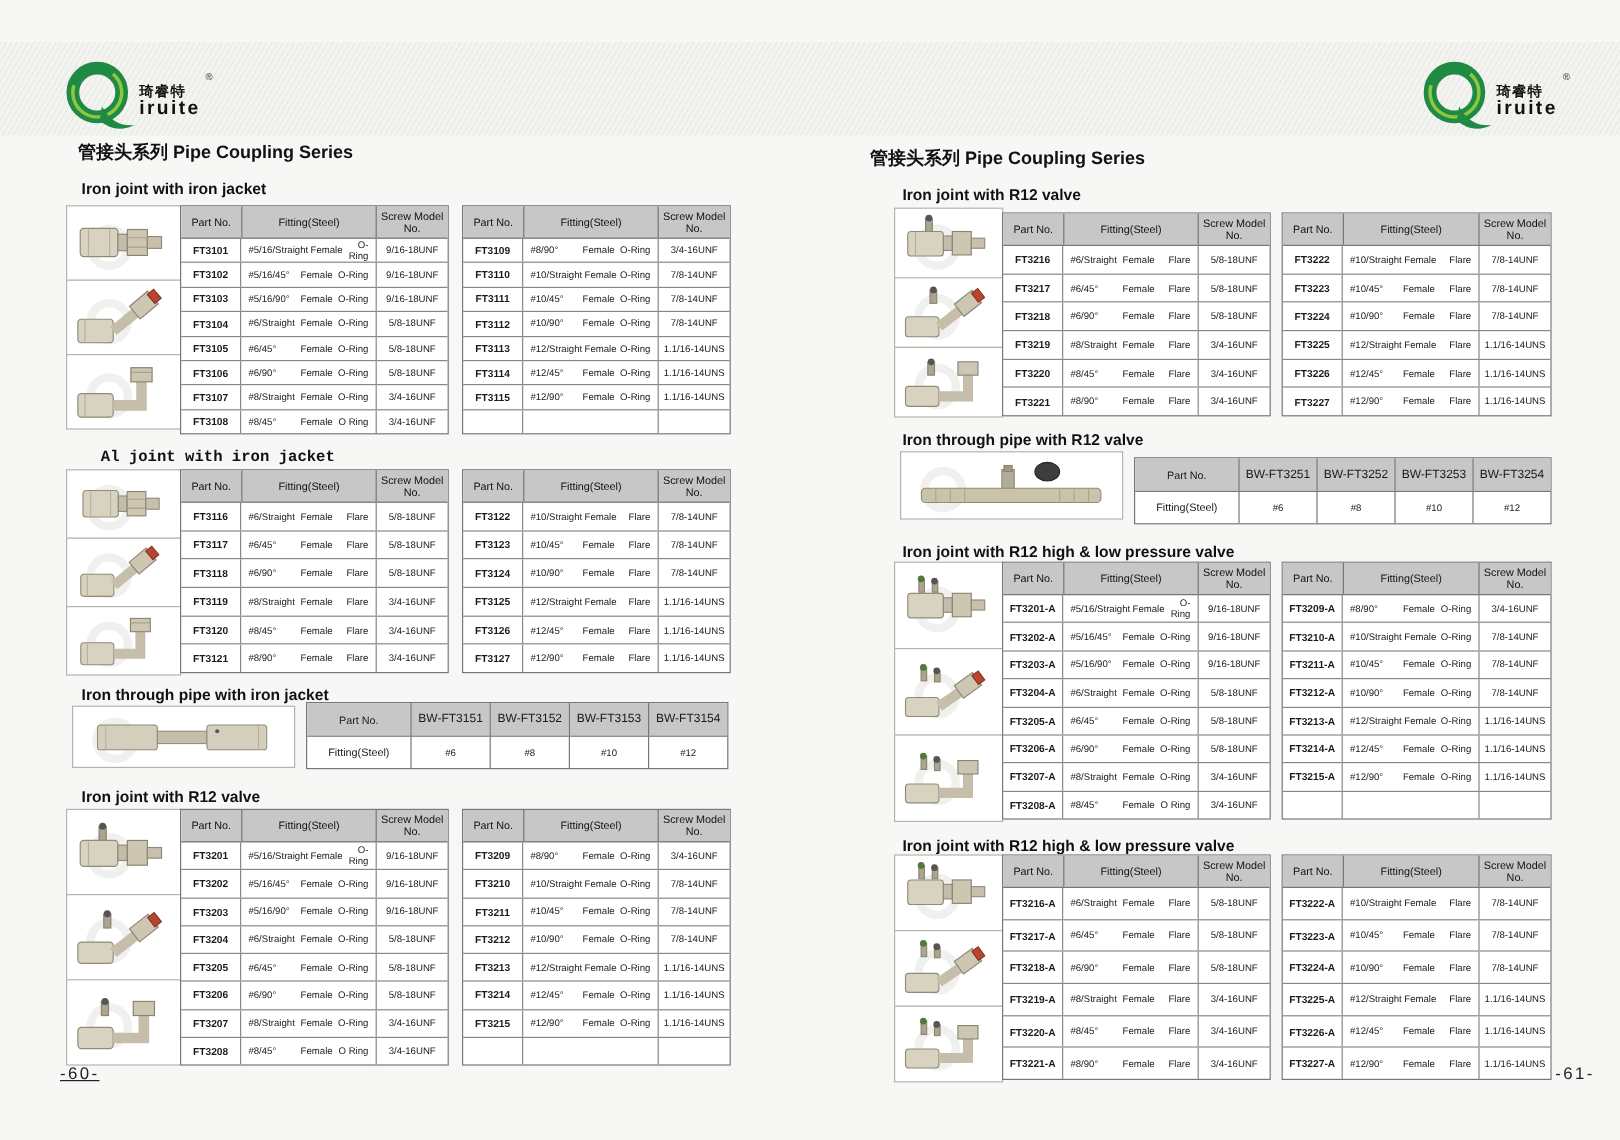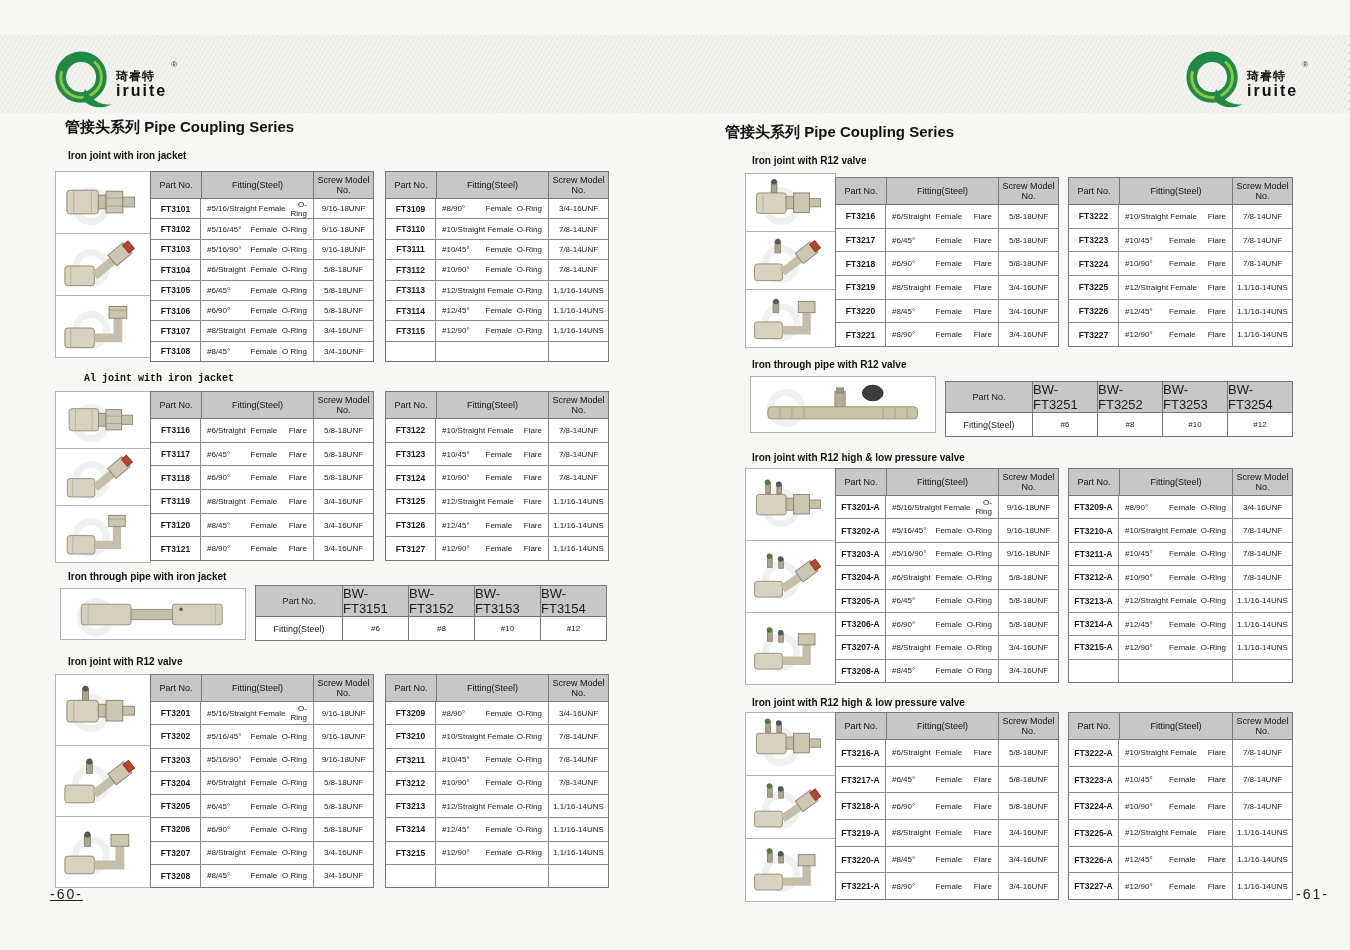--- a/index.html
+++ b/index.html
@@ -15,21 +15,21 @@
   }
   
   .logo{position:absolute;top:50px;display:flex;align-items:center;gap:2px;}
   .logo-q{width:62px;height:62px;}
   .logo-text{position:relative;line-height:1;margin-top:6px;}
   .logo-cn{font-size:12px;font-weight:bold;letter-spacing:1px;color:#111;}
   .logo-en{font-size:16px;font-weight:bold;color:#111;letter-spacing:2px;margin-top:1px;}
   .logo-reg{position:absolute;top:-9px;right:-10px;font-size:8px;color:#333;}
   
   .page-title{position:absolute;font-size:15px;font-weight:bold;color:#111;}
-  .sec-head{position:absolute;font-size:10px;font-weight:bold;color:#111;}
+  .sec-head{position:absolute;font-size:13px;font-weight:bold;color:#111;}
   .page-num{position:absolute;font-size:14px;letter-spacing:2px;color:#222;}
   
   .photos{position:absolute;display:flex;flex-direction:column;}
   .photo-box{
     position:relative;background:#fff;border:1px solid #b3b3b0;
     margin-top:-1px;display:flex;align-items:center;justify-content:center;
     overflow:hidden;
   }
   .photo-box:first-child{margin-top:0;}
   .photo-box::before{
@@ -68,21 +68,21 @@
   }
   
   .bwtable{
     position:absolute;background:#fff;border:1px solid #777;
     display:grid;grid-template-columns:86px repeat(4,1fr);grid-auto-rows:1fr;
   }
   .bw-cell{
     display:flex;align-items:center;justify-content:center;
     font-size:8px;border-left:1px solid #777;border-top:1px solid #777;
   }
-  .bw-head{background:#c7c7c7;border-top:none;font-size:13px;}
+  .bw-head{background:#c7c7c7;border-top:none;font-size:10px;}
   .bw-first{border-left:none;font-size:9px;}
   .defs-hidden{position:absolute;width:0;height:0;overflow:hidden;}
 </style>
 </head>
 <body>
 
 <svg class="defs-hidden" aria-hidden="true">
   <defs>
     <symbol id="sym-fitting-straight" viewBox="0 0 90 56">
       <rect x="8" y="16" width="32" height="24" rx="3" fill="#d8d3c0" stroke="#908a77"></rect>

